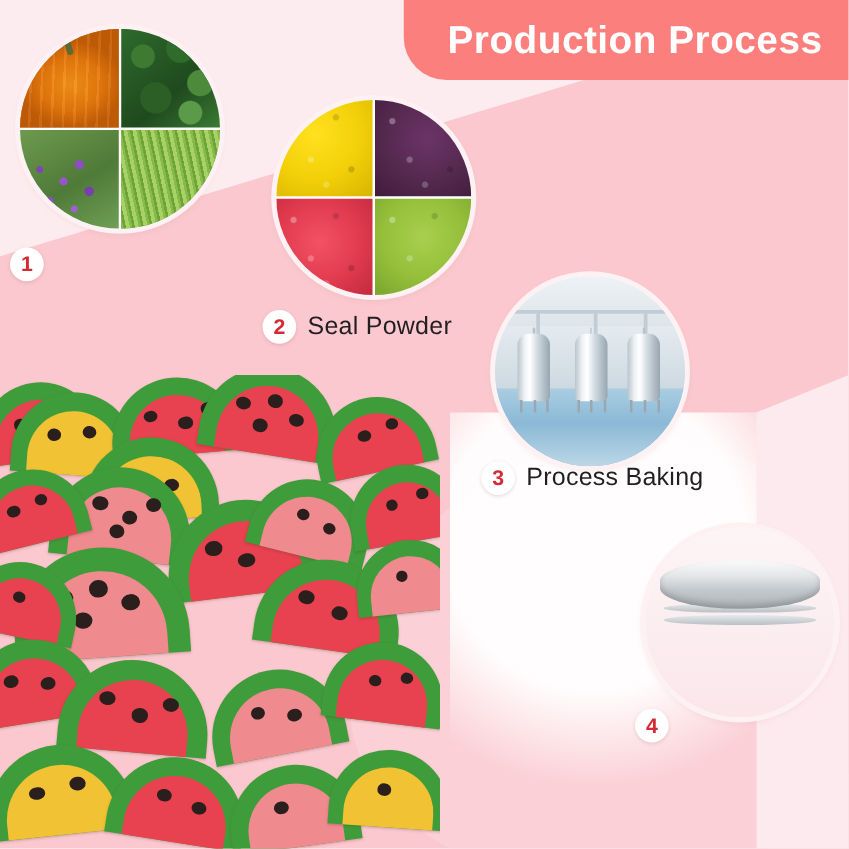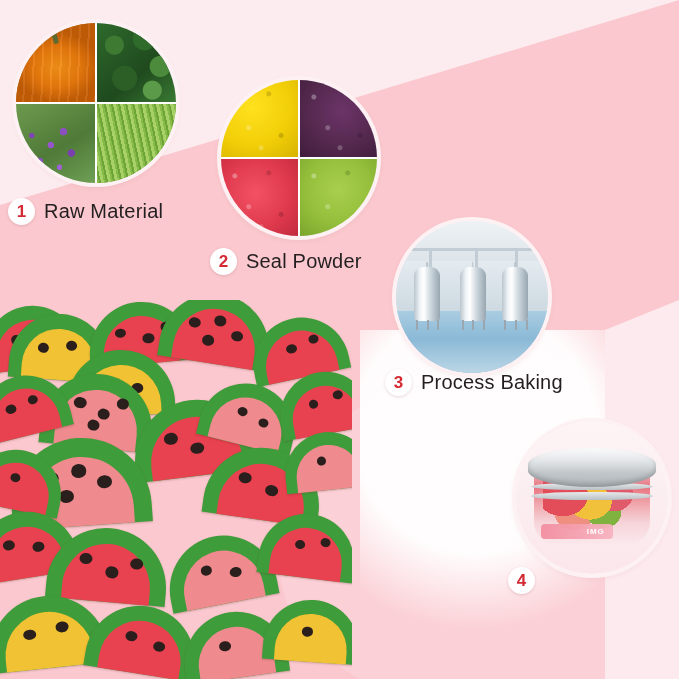--- a/index.html
+++ b/index.html
@@ -208,33 +208,35 @@
 <body>
 
 <div id="stage">
 
   <div class="bg-base"></div>
   <div class="bg-diag"></div>
   <div class="bg-swoosh"></div>
   <div class="bg-softglow"></div>
   <div class="bg-lightstrip"></div>
 
+  <div class="banner">
+    <span class="banner-title">Production Process</span>
+  </div>
 
   <div class="circle" style="left:16px;top:23px;width:160px;height:160px;">
     <div class="quad">
       <div class="tex-pumpkin"></div>
       <div class="tex-kale"></div>
       <div class="tex-alfalfa"></div>
       <div class="tex-grass"></div>
     </div>
   </div>
 
   <div class="step-label" style="left:8px;top:198px;">
     <div class="step-num">1</div>
-    <div class="step-text">Raw Material</div>
   </div>
 
   <div class="circle" style="left:221px;top:80px;width:156px;height:156px;">
     <div class="quad">
       <div class="tex-pw-yellow grain"></div>
       <div class="tex-pw-purple grain"></div>
       <div class="tex-pw-red grain"></div>
       <div class="tex-pw-green grain"></div>
     </div>
   </div>
@@ -274,26 +276,20 @@
     </div>
   </div>
 
   <div class="step-label" style="left:385px;top:369px;">
     <div class="step-num">3</div>
     <div class="step-text">Process Baking</div>
   </div>
 
   <div class="circle" style="left:516px;top:422px;width:152px;height:152px;">
     <div class="jarimg">
-      <div class="jar-body">
-        <div class="jar-candy"></div>
-        <div class="jar-label">
-          <span>IMG</span>
-        </div>
-      </div>
       <div class="jar-ring" style="top:40%;"></div>
       <div class="jar-ring" style="top:46%;"></div>
       <div class="jar-lid"></div>
     </div>
   </div>
 
   <div class="step-label" style="left:508px;top:567px;">
     <div class="step-num">4</div>
   </div>
 

